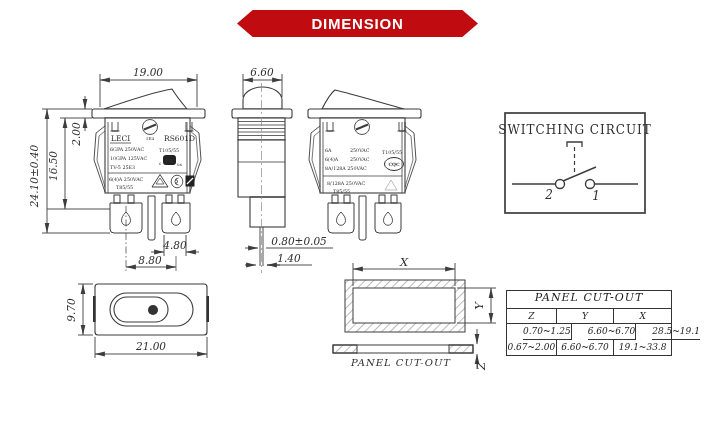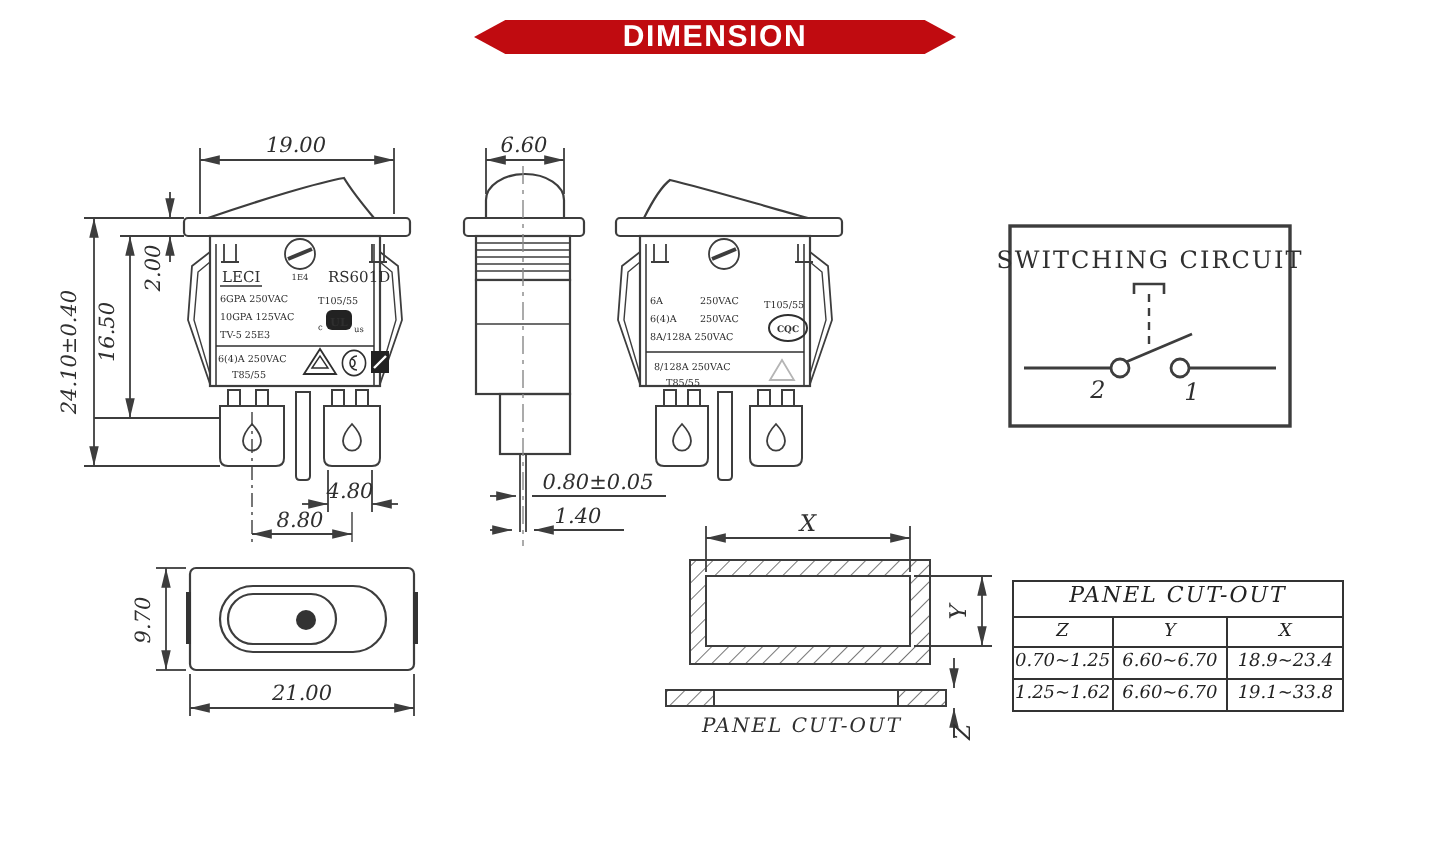--- a/index.html
+++ b/index.html
@@ -1,18 +1,18 @@
 <!DOCTYPE html>
 <html><head>
 <meta charset="utf-8">
 <style>
   html,body{margin:0;padding:0;background:#fff;}
   #stage{position:relative;width:720px;height:421px;background:#ffffff;overflow:hidden;
          font-family:"DejaVu Serif",serif;}
-  .banner{position:absolute;left:237px;top:10px;width:241px;height:17px;
+  .banner{position:absolute;left:237px;top:10px;width:241px;height:27px;
           display:flex;align-items:center;justify-content:center;
           color:#fff;font:bold 15px "Liberation Sans",sans-serif;letter-spacing:.8px;
           clip-path:polygon(0 50%,6.5% 0,93.5% 0,100% 50%,93.5% 100%,6.5% 100%);}
   svg{position:absolute;left:0;top:0;}
   svg text{fill:#2f2f2f;}
   .dim{font:italic 10.5px "DejaVu Serif",serif;}
   .dimbig{font:italic 11.5px "DejaVu Serif",serif;}
   .lb1{font:7.5px "DejaVu Serif",serif;}
   .lb2{font:4.8px "DejaVu Serif",serif;}
   .lb3{font:4.2px "DejaVu Serif",serif;}
@@ -22,21 +22,21 @@
   .cut-table{position:absolute;left:506px;top:290px;width:164px;background:#fff;
              border:1.5px solid #333;color:#222;}
   .cut-table .tt{height:17px;line-height:17px;text-align:center;border-bottom:1px solid #333;
              font:italic 11px "DejaVu Serif",serif;letter-spacing:1px;}
   .cut-table .row{display:flex;}
   .cut-table .row>div{text-align:center;border-right:1px solid #333;
              font:italic 9px "DejaVu Serif",serif;height:14px;line-height:14px;}
   .cut-table .row>div:last-child{border-right:none;}
   .cut-table .c1{width:30%;}.cut-table .c2{width:35%;}.cut-table .c3{width:35%;}
   .cut-table .row.hd>div{border-bottom:1px solid #333;}
-  .cut-table .row.d1>div{border-bottom:1px solid #333;height:15px;line-height:15px;}
+  .cut-table .row.d1>div{border-bottom:1px solid #333;height:15px;line-height:15px;margin-left:16px;}
   .cut-table .row.d2>div{height:15px;line-height:15px;}
 </style>
 </head>
 <body>
 
 <div id="stage">
 
   <svg width="720" height="421" viewBox="0 0 720 421">
     <defs>
       <marker id="arr" viewBox="0 0 10 6" refX="10" refY="3" markerWidth="11" markerHeight="7" orient="auto-start-reverse" markerUnits="strokeWidth">
@@ -297,22 +297,22 @@
   <div class="cut-table">
     <div class="tt">PANEL CUT-OUT</div>
     <div class="row hd">
       <div class="c1">Z</div>
       <div class="c2">Y</div>
       <div class="c3">X</div>
     </div>
     <div class="row d1">
       <div class="c1">0.70~1.25</div>
       <div class="c2">6.60~6.70</div>
-      <div class="c3">18.9~23.4</div>
+      <div class="c3">28.5~19.1</div>
     </div>
     <div class="row d2">
-      <div class="c1">1.25~1.62</div>
+      <div class="c1">0.67~2.00</div>
       <div class="c2">6.60~6.70</div>
       <div class="c3">19.1~33.8</div>
     </div>
   </div>
 
 </div>
 
 </body></html>

